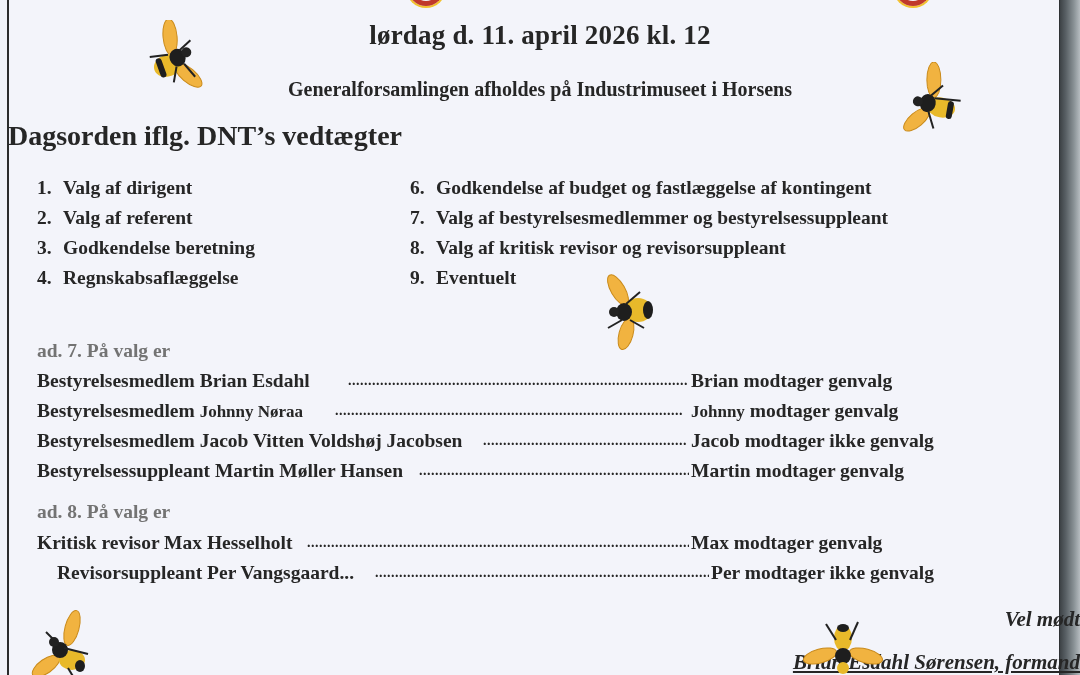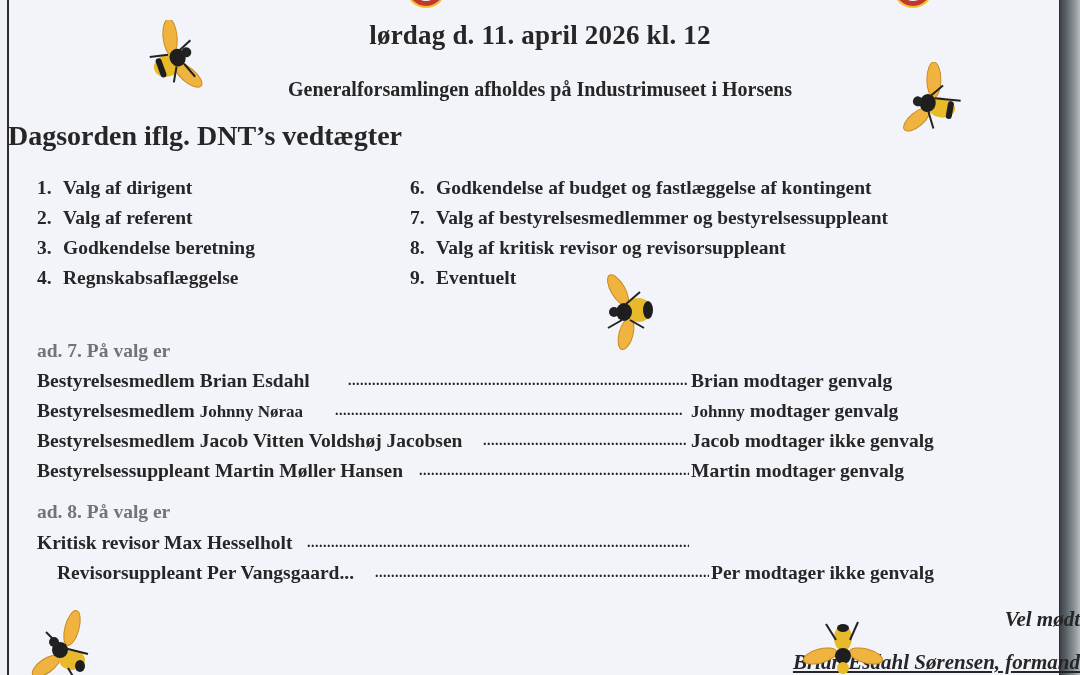--- a/index.html
+++ b/index.html
@@ -112,20 +112,21 @@
   <span class="name"><span>Bestyrelsessuppleant</span> <span>Martin Møller Hansen</span></span>
   <span class="dots" style="left:382px; width:270px;">..............................................................................................................................</span>
   <span class="status"><span>Martin</span> <span>modtager genvalg</span></span>
 </div>
 
 <div class="section-heading" style="top:501px;">ad. 8. På valg er</div>
 
 <div class="candidate-row" style="top:531px;">
   <span class="name"><span>Kritisk revisor</span> <span>Max Hesselholt</span></span>
   <span class="dots" style="left:270px; width:382px;">..............................................................................................................................</span>
+  <span class="status"><span>Max</span> <span>modtager genvalg</span></span>
 </div>
 <div class="candidate-row" style="top:561px;margin-left:20px;">
   <span class="name"><span>Revisorsuppleant</span> <span>Per Vangsgaard...</span></span>
   <span class="dots" style="left:318px; width:334px;">..............................................................................................................................</span>
   <span class="status"><span>Per</span> <span>modtager ikke genvalg</span></span>
 </div>
 
 <div class="signoff" style="top:607px;">Vel mødt</div>
 <div class="signoff" style="top:650px;text-decoration:underline;">Brian Esdahl Sørensen, formand</div>
 

